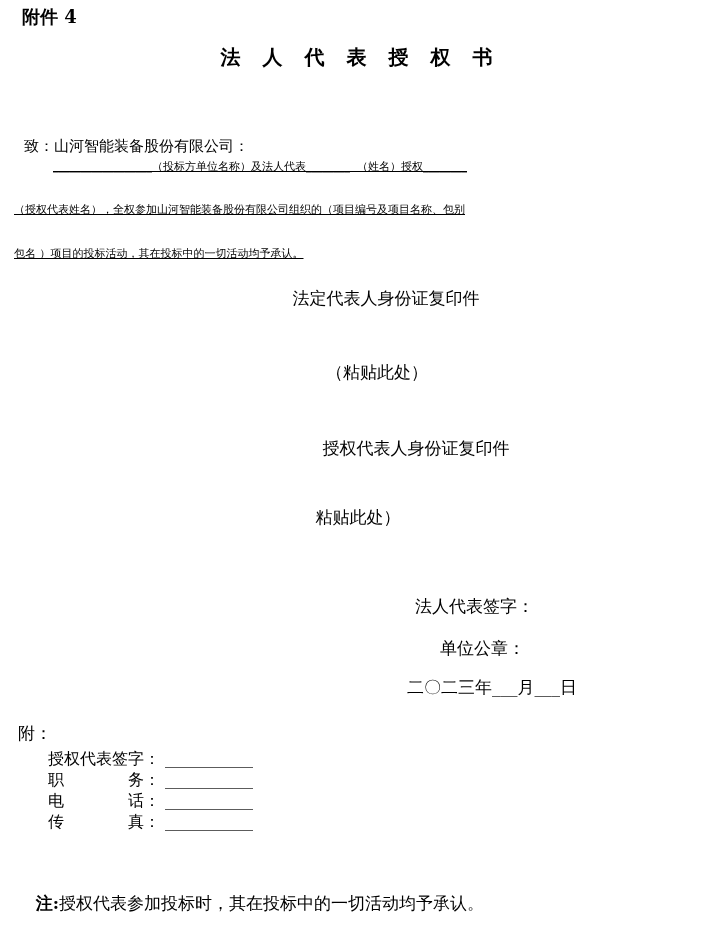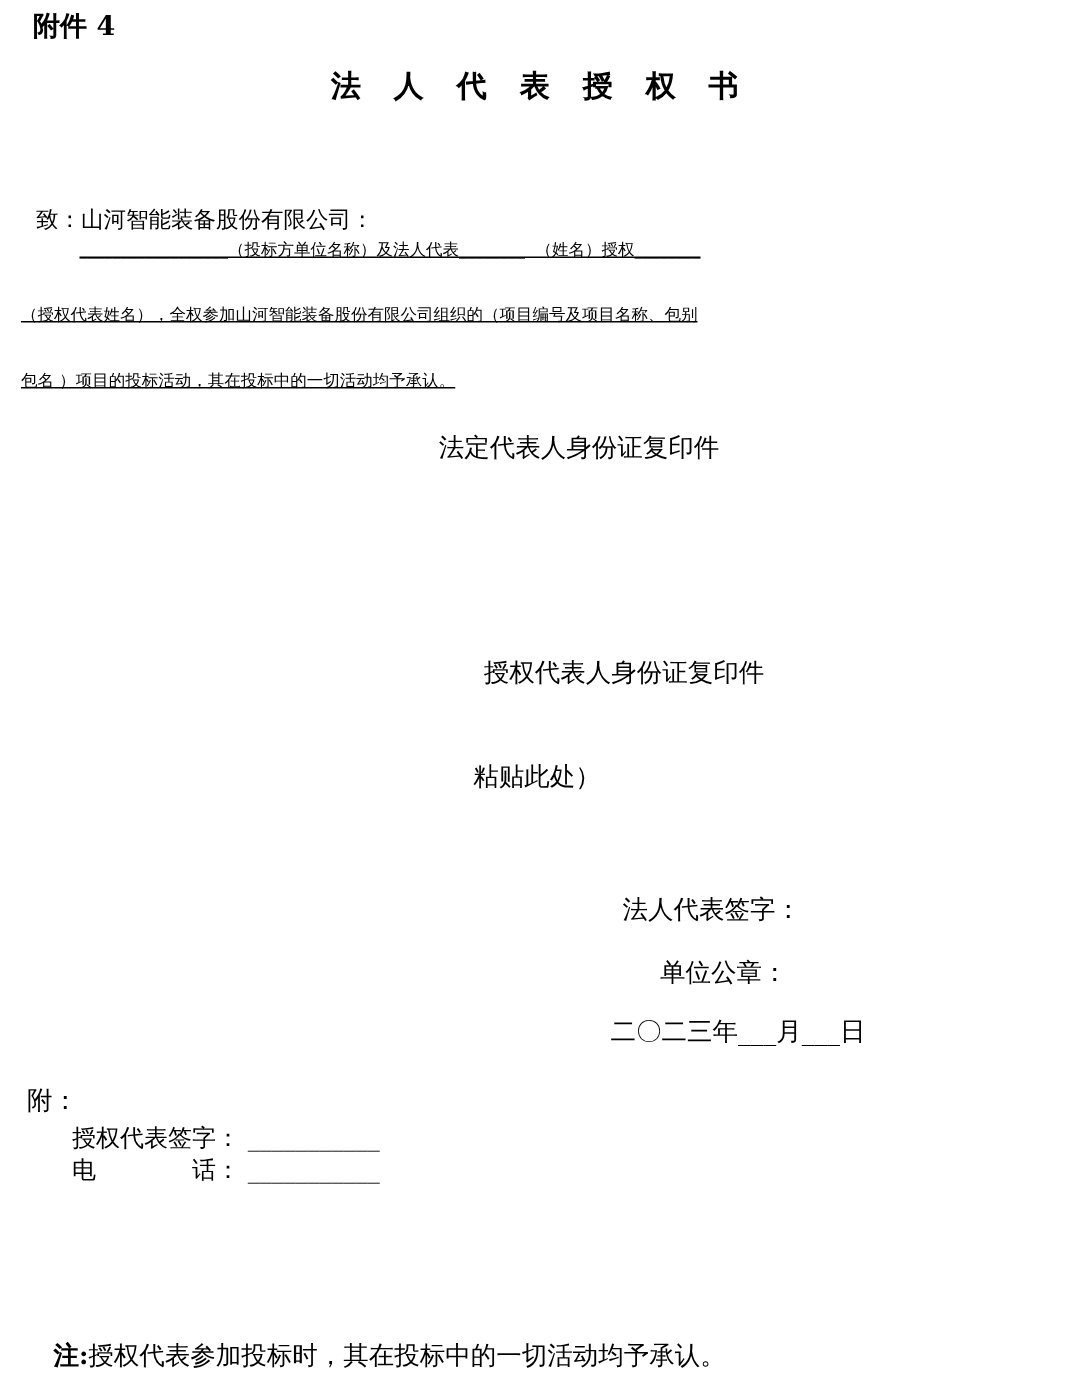--- a/index.html
+++ b/index.html
@@ -97,35 +97,38 @@
   <div class="abs salutation">致：山河智能装备股份有限公司：</div>
 
   <div class="abs para-line para-line-1">__________________（投标方单位名称）及法人代表________  （姓名）授权________</div>
 
   <div class="abs para-line para-line-2">（授权代表姓名），全权参加山河智能装备股份有限公司组织的（项目编号及项目名称、包别</div>
 
   <div class="abs para-line para-line-3">包名 ）项目的投标活动，其在投标中的一切活动均予承认。</div>
 
   <div class="abs center-line id-copy-legal">法定代表人身份证复印件</div>
 
+  <div class="abs center-line paste-here-1">（粘贴此处）</div>
 
   <div class="abs center-line id-copy-auth">授权代表人身份证复印件</div>
 
   <div class="abs center-line paste-here-2">粘贴此处）</div>
 
   <div class="abs sig-line sig-sign">法人代表签字：</div>
 
   <div class="abs sig-line sig-seal">单位公章：</div>
 
   <div class="abs sig-line sig-date">二〇二三年___月___日</div>
 
   <div class="abs attach-label">附：</div>
 
   <div class="abs attach-rows">
     <div class="attach-row"><span class="row-label">授权代表签字</span><span>：</span><span> ___________</span></div>
+    <div class="attach-row"><span class="row-label">职　　　　务</span><span>：</span><span> ___________</span></div>
     <div class="attach-row"><span class="row-label">电　　　　话</span><span>：</span><span> ___________</span></div>
+    <div class="attach-row"><span class="row-label">传　　　　真</span><span>：</span><span> ___________</span></div>
   </div>
 
   <div class="abs note-line">
     <span class="note-prefix">注:</span><span>授权代表参加投标时，其在投标中的一切活动均予承认。</span>
   </div>
 
 </div>
 
 </body></html>

